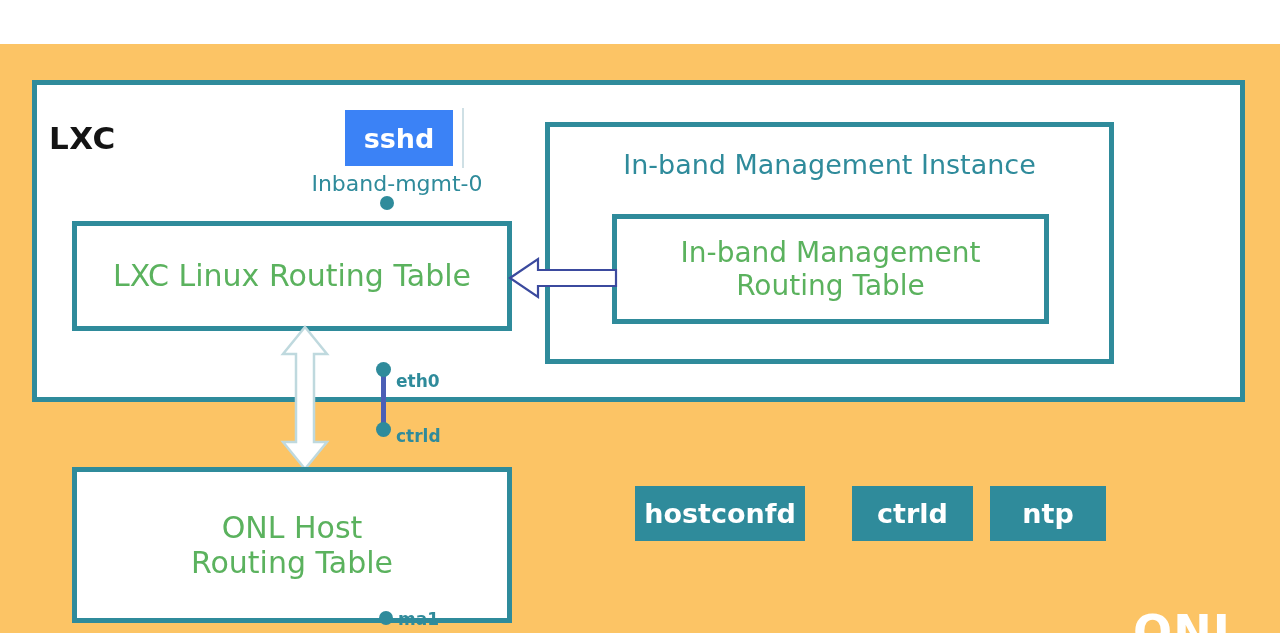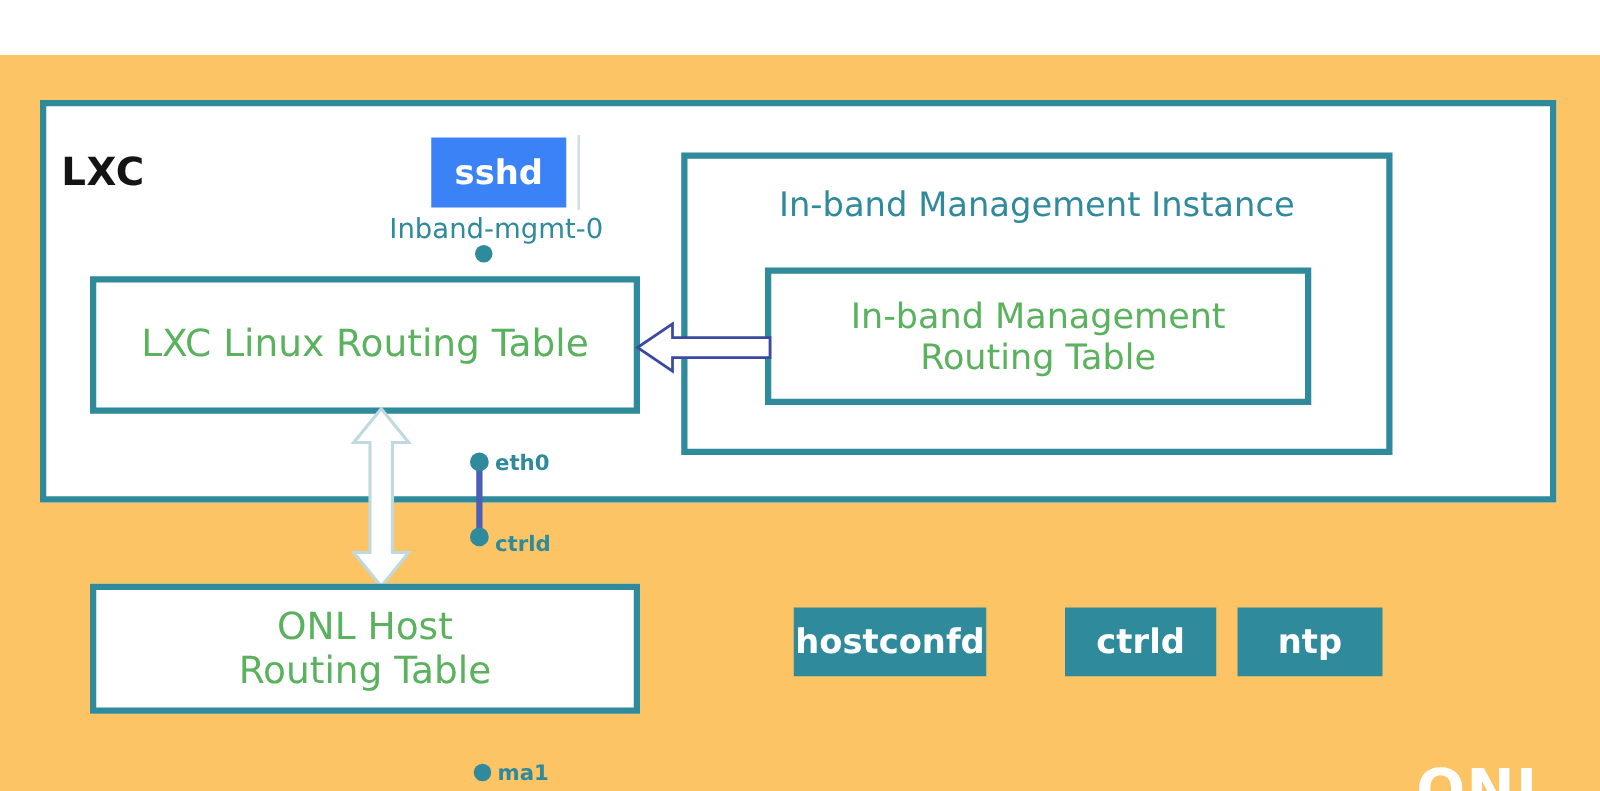--- a/index.html
+++ b/index.html
@@ -128,21 +128,21 @@
     left: 612px;
     top: 170px;
     width: 437px;
     height: 110px;
     font-size: 28px;
   }
   #onl-routing-box {
     left: 72px;
     top: 423px;
     width: 440px;
-    height: 104px;
+    height: 156px;
     font-size: 30px;
   }
 
   
   #horizontal-arrow {
     position: absolute;
     left: 508px;
     top: 209px;
     width: 110px;
     height: 50px;
@@ -174,39 +174,39 @@
     background: #2f8b9b;
   }
   #eth0-dot { left: 376px; top: 318px; }
   #veth-dot { left: 376px; top: 378px; }
   .port-label {
     position: absolute;
     font-size: 17px;
     font-weight: bold;
     color: #2f8b9b;
   }
-  #eth0-label { left: 396px; top: 317px; text-align: center; }
+  #eth0-label { left: 396px; top: 327px; text-align: center; }
   #veth-label { left: 396px; top: 382px; }
   #ma1-dot { left: 379px; top: 567px; width: 14px; height: 14px; }
   #ma1-label { left: 398px; top: 565px; }
 
   
   .service-badge {
     position: absolute;
     background: #2f8b9b;
     color: #ffffff;
     font-size: 27px;
     font-weight: bold;
     display: flex;
     align-items: center;
     justify-content: center;
     top: 442px;
     height: 55px;
   }
-  #badge-hostconfd { left: 635px; width: 154px; }
+  #badge-hostconfd { left: 635px; width: 170px; }
   #badge-ctrld     { left: 852px; width: 121px; }
   #badge-ntp       { left: 990px; width: 116px; }
 
   
   #onl-watermark {
     position: absolute;
     right: 37px;
     bottom: 18px;
     font-size: 46px;
     font-weight: bold;

